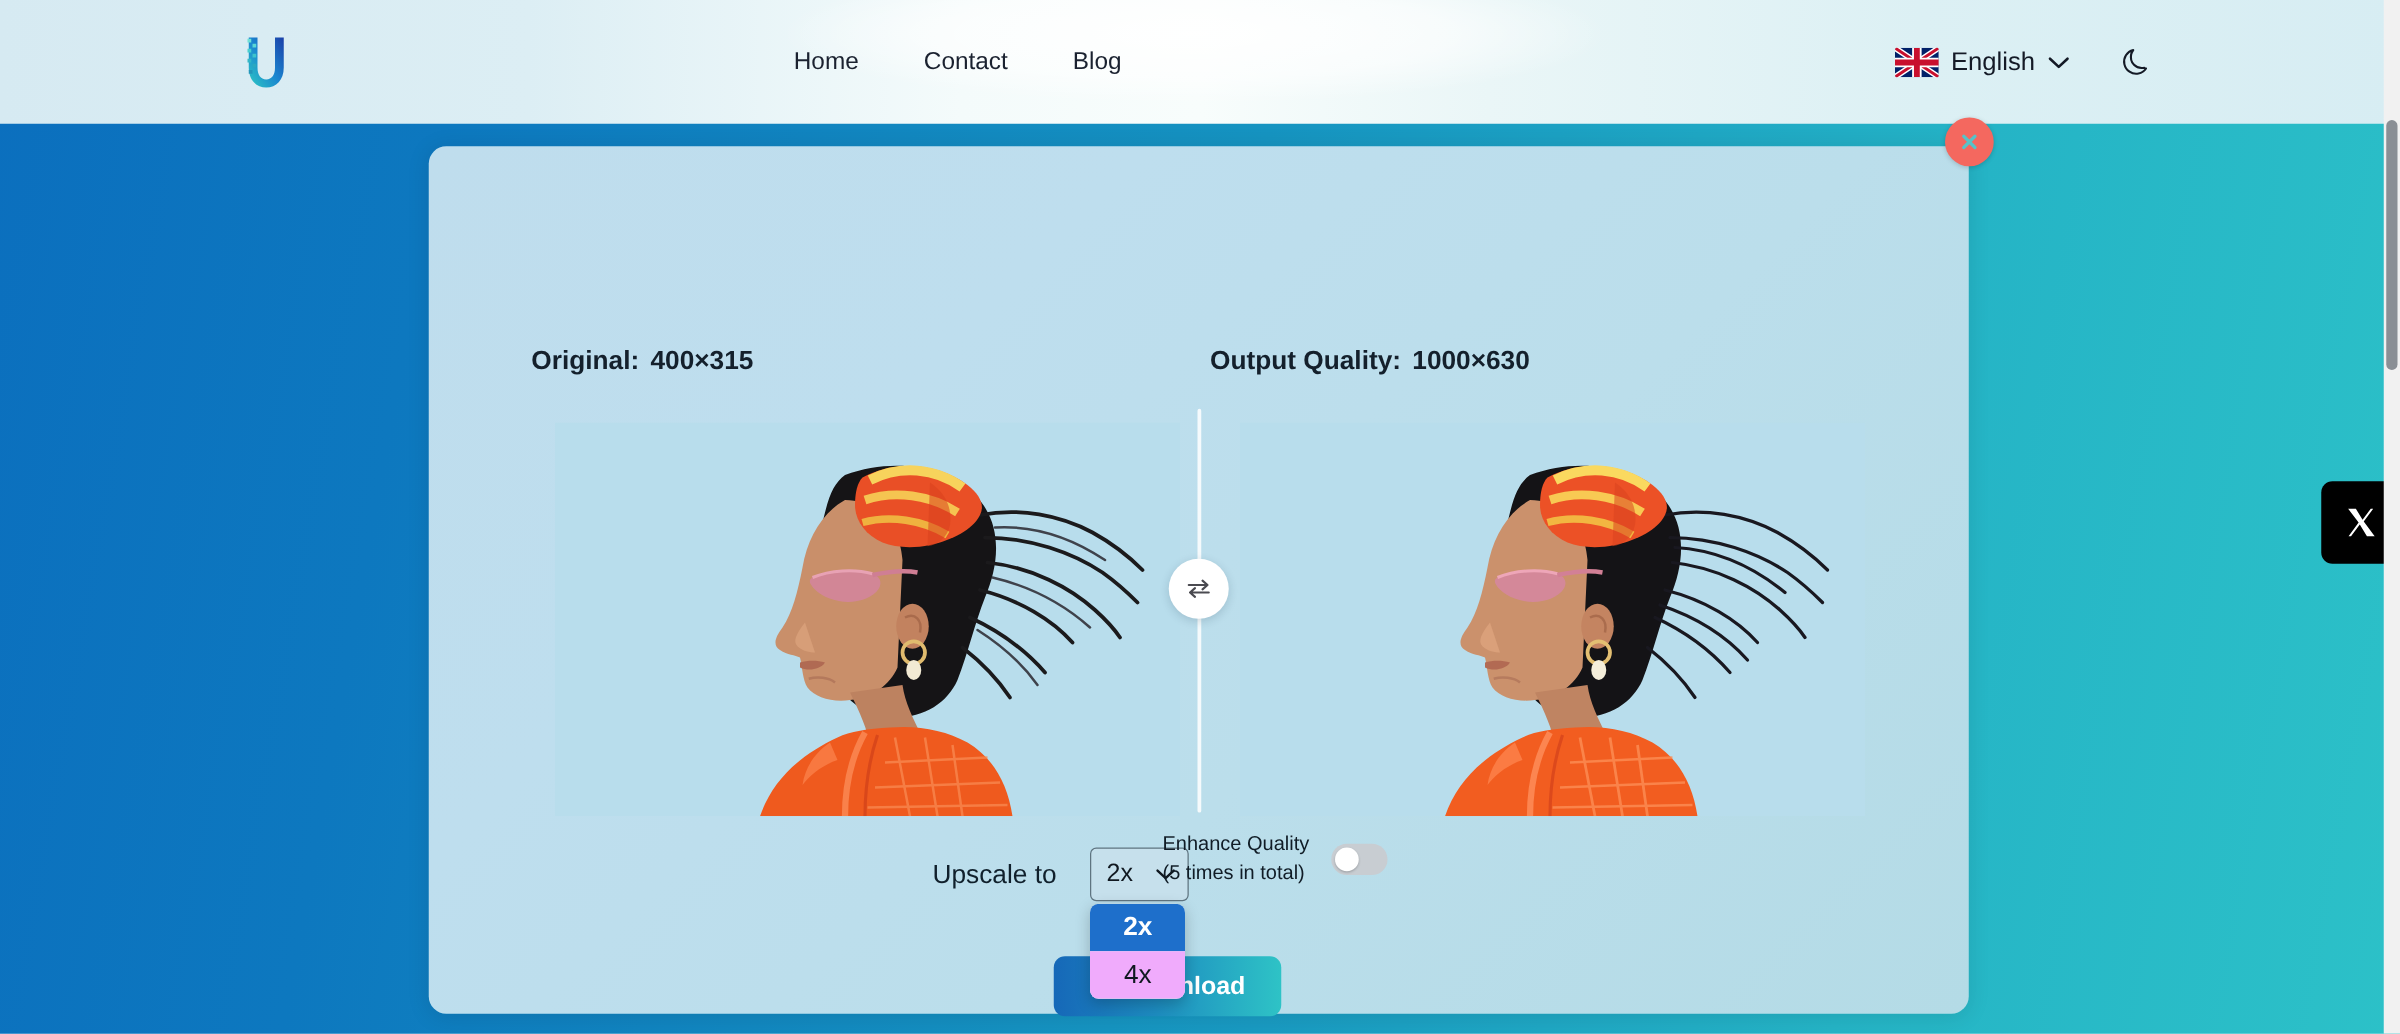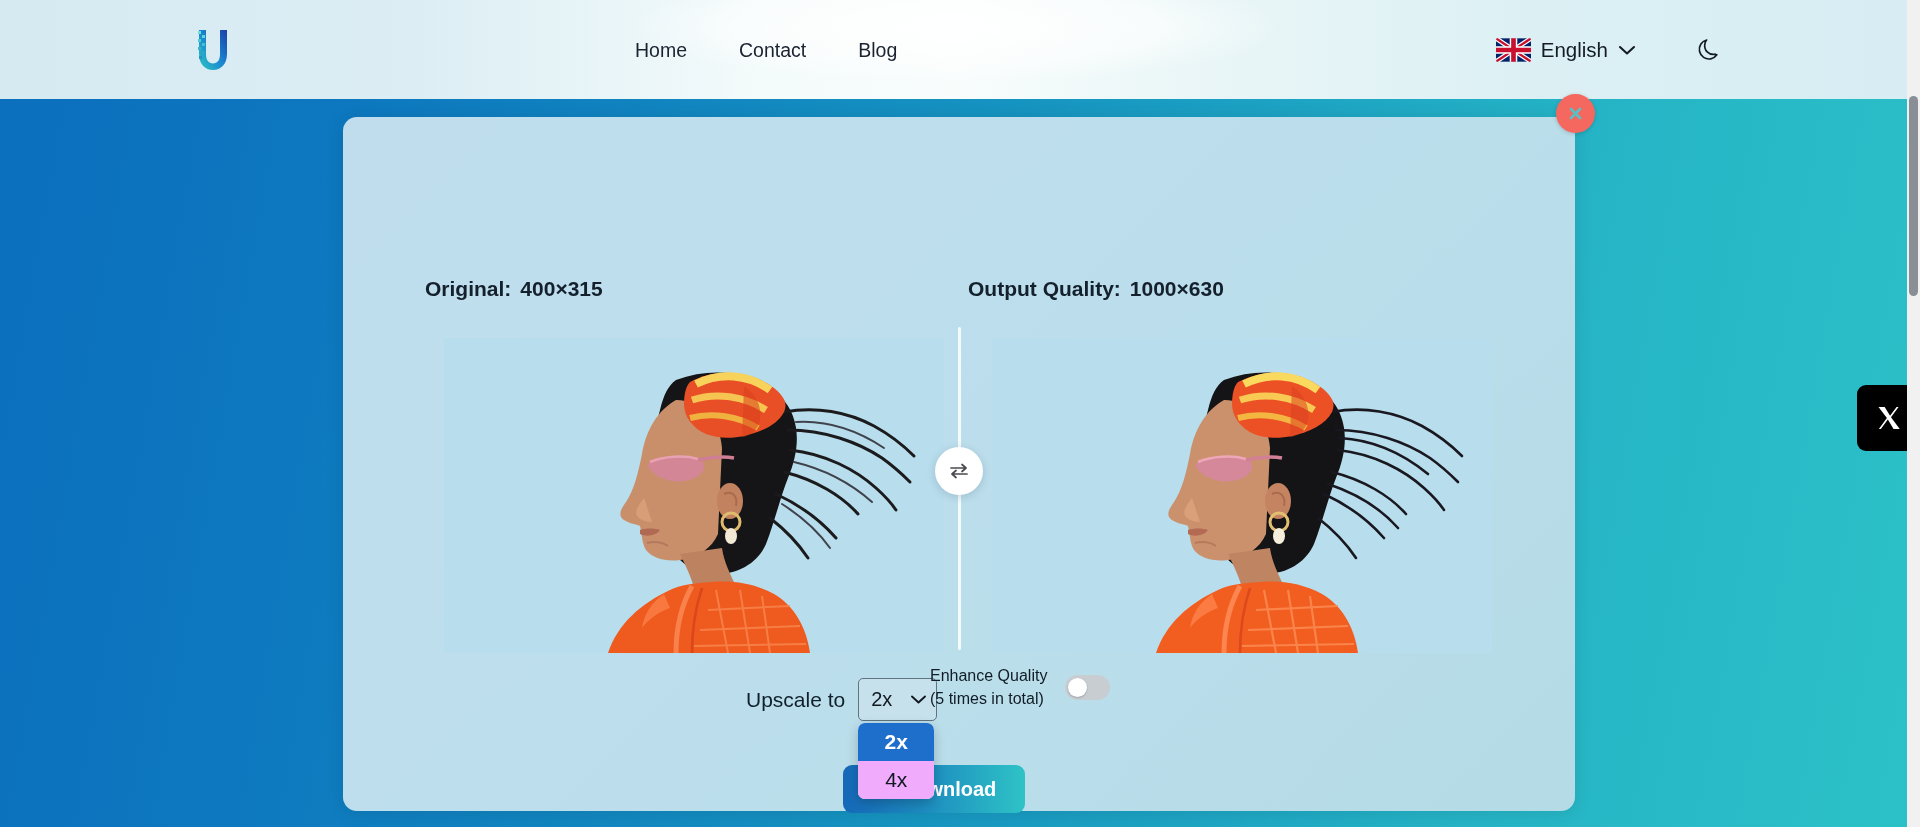--- a/index.html
+++ b/index.html
@@ -69,21 +69,21 @@
     padding: 6px 2px;
   }
 
   #header-right {
     position: absolute;
     right: 196px;
     top: 50%;
     transform: translateY(-50%);
     display: flex;
     align-items: center;
-    gap: 58px;
+    gap: 38px;
   }
   #lang-switcher {
     display: flex;
     align-items: center;
     gap: 10px;
     cursor: pointer;
   }
   #flag-icon {
     width: 35px; height: 24px;
     border-radius: 2px;
@@ -205,20 +205,21 @@
     width: 1232px;
     height: 80px;
   }
 
   #upscale-group {
     position: absolute;
     left: 403px;
     top: 21px;
     display: flex;
     align-items: center;
+    gap: 14px;
   }
   #upscale-label {
     font-size: 21px;
     color: #10202c;
     white-space: nowrap;
   }
   #upscale-select-wrap { position: relative; margin-left: 13px; }
   #upscale-select {
     width: 79px;
     height: 43px;

